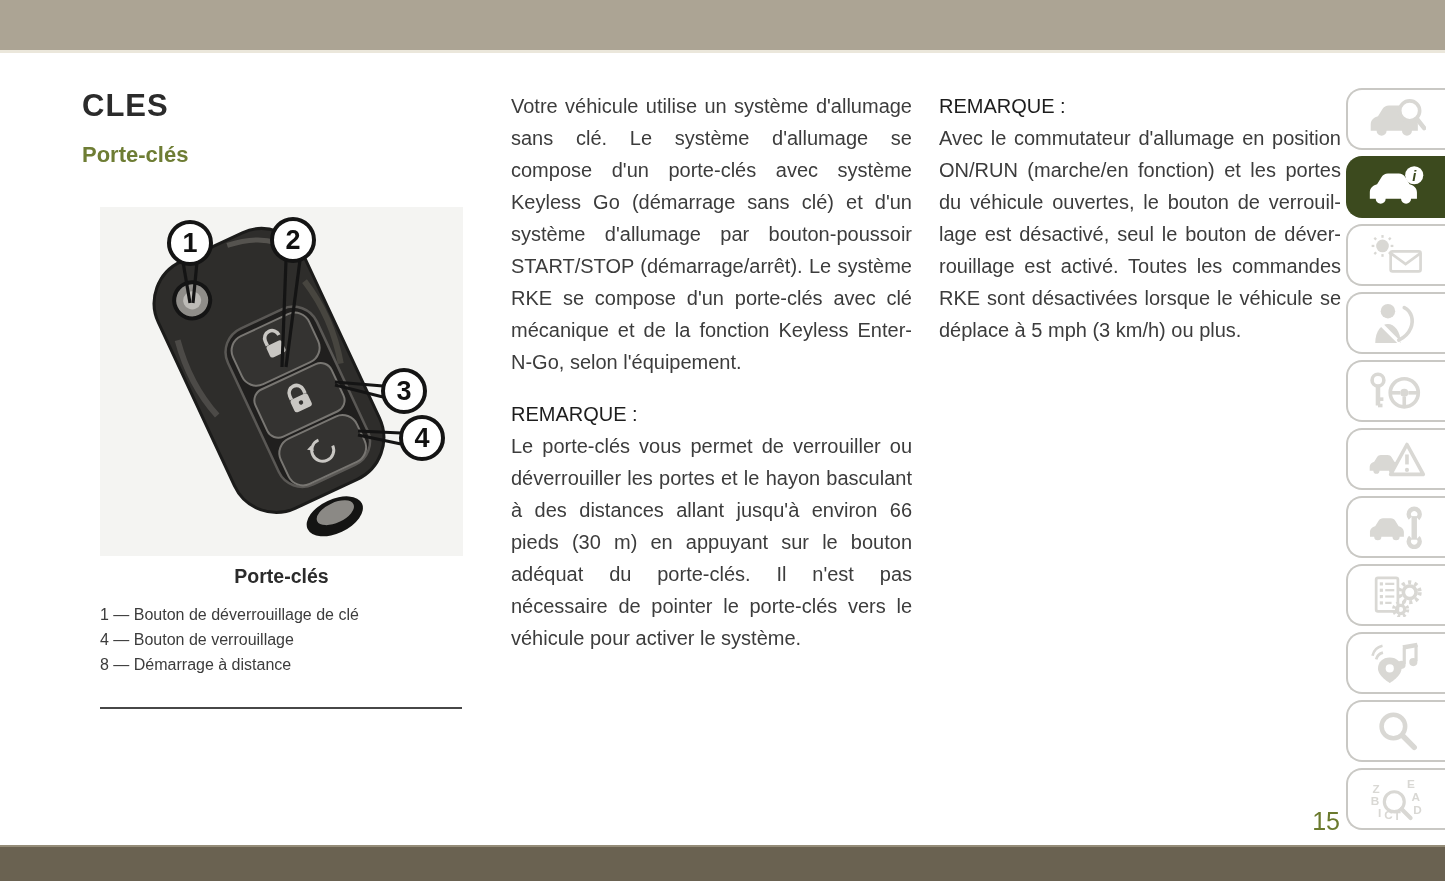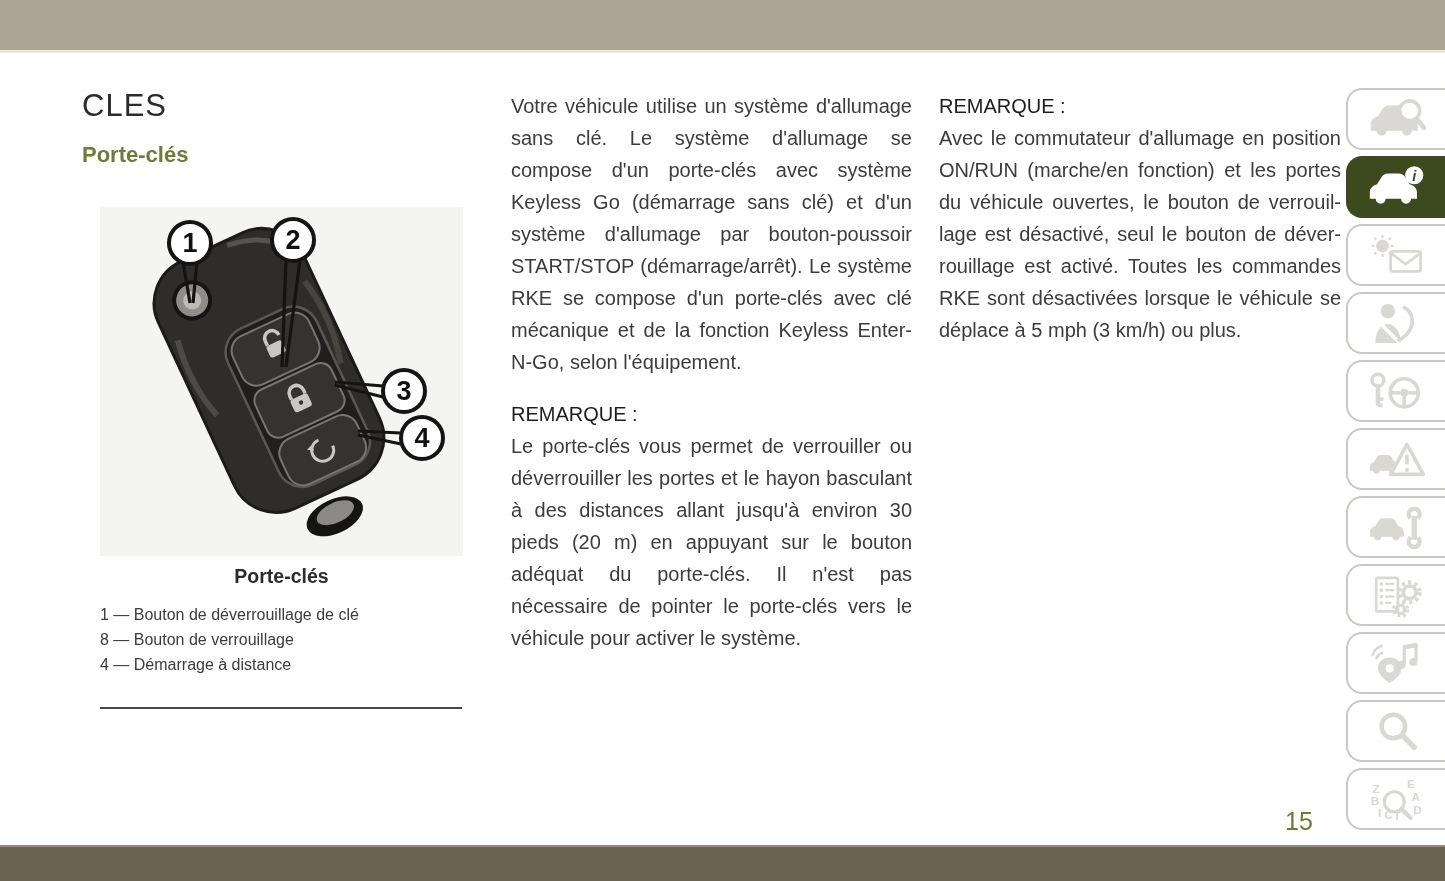--- a/index.html
+++ b/index.html
@@ -6,40 +6,40 @@
   body{
     width:1445px;height:881px;position:relative;overflow:hidden;
     background:#ffffff;font-family:"Liberation Sans",sans-serif;
   }
   .topbar{position:absolute;left:0;top:0;width:1445px;height:50px;
     background:#aca494;border-bottom:3px solid #ebe7db}
   .bottombar{position:absolute;left:0;top:845px;width:1445px;height:36px;
     background:#6a6251;border-top:2px solid #958d79}
 
   .section-title{position:absolute;left:82px;top:88px;margin:0;
-    font-size:31px;font-weight:normal;color:#2b2b2b;letter-spacing:1px}
+    font-size:31px;font-weight:bold;color:#2b2b2b;letter-spacing:1px}
   .subsection-title{position:absolute;left:82px;top:142px;margin:0;
     font-size:22px;font-weight:bold;color:#6e7d34}
 
   .figure{position:absolute;left:100px;top:207px;width:363px;height:349px}
   .caption{position:absolute;left:100px;top:565px;width:363px;text-align:center;
     font-weight:bold;font-size:19.5px;color:#2b2b2b}
   .legend{position:absolute;left:100px;top:603px;width:362px;
     font-size:16px;line-height:24.8px;color:#3c3c3c}
   .legend-rule{position:absolute;left:100px;top:707px;width:362px;height:0;
     border-top:2px solid #474747}
 
   .col{position:absolute;color:#3c3c3c;font-size:20px;line-height:32px;
     text-align:justify;hyphens:manual;-webkit-hyphens:manual}
   .col p{margin:0 0 20px}
   .col .note-h{font-weight:normal;color:#1d1d1d}
   .col2{left:511px;top:90px;width:401px}
   .col3{left:939px;top:90px;width:402px}
 
-  .pagenum{position:absolute;left:1285px;top:807px;width:55px;text-align:left;
+  .pagenum{position:absolute;left:1285px;top:807px;width:55px;text-align:right;
     font-size:25px;color:#6b7a2e}
 
   .sidebar{position:absolute;right:0;top:88px;width:99px}
   .sb{box-sizing:border-box;width:99px;height:62px;margin-bottom:6px;
     background:#fff;border:2px solid #c9c8c4;border-right:none;
     border-radius:16px 0 0 16px;display:flex;align-items:center;justify-content:center;
     color:#d9d8d4;cursor:pointer}
   .sb.active{background:#3c4a1e;border-color:#3c4a1e;color:#ffffff}
   .sb svg{display:block}
   .sb text{font-family:"Liberation Sans",sans-serif}
@@ -100,29 +100,29 @@
       <text x="322" y="240" text-anchor="middle" font-size="27" font-weight="bold" fill="#111">4</text>
     </g>
   </svg>
 </div>
 
 <div class="caption">Porte-clés</div>
 
 <div class="legend">
 
 <div class="legend-row">1 — Bouton de déverrouillage de clé</div>
-    <div class="legend-row">8 — Bouton de verrouillage</div>
-    <div class="legend-row">4 — Démarrage à distance</div>
+    <div class="legend-row">4 — Bouton de verrouillage</div>
+    <div class="legend-row">8 — Démarrage à distance</div>
   </div>
 <div class="legend-rule"></div>
 
 <div class="col col2">
   <p>Votre véhicule utilise un système d'allumage sans clé. Le système d'allumage se compose d'un porte-clés avec système Keyless Go (dé­marrage sans clé) et d'un système d'allumage par bouton-poussoir START/STOP (démarrage/arrêt). Le système RKE se com­pose d'un porte-clés avec clé mécanique et de la fonction Keyless Enter-N-Go, selon l'équipement.</p>
   <div class="note-h">REMARQUE :</div>
-  <p>Le porte-clés vous permet de verrouiller ou déverrouiller les portes et le hayon basculant à des distances allant jusqu'à environ 30 pieds (20 m) en appuyant sur le bouton adéquat du porte-clés. Il n'est pas nécessaire de pointer le porte-clés vers le véhicule pour activer le système.</p>
+  <p>Le porte-clés vous permet de verrouiller ou déverrouiller les portes et le hayon basculant à des distances allant jusqu'à environ 66 pieds (30 m) en appuyant sur le bouton adéquat du porte-clés. Il n'est pas nécessaire de pointer le porte-clés vers le véhicule pour activer le système.</p>
 </div>
 
 <div class="col col3">
   <div class="note-h">REMARQUE :</div>
   <p>Avec le commutateur d'allumage en position ON/RUN (marche/en fonction) et les portes du véhicule ouvertes, le bouton de verrouil­lage est désactivé, seul le bouton de déver­rouillage est activé. Toutes les commandes RKE sont désactivées lorsque le véhicule se déplace à 5 mph (3 km/h) ou plus.</p>
 </div>
 
 <div class="pagenum">15</div>
 
 <div class="sidebar">

